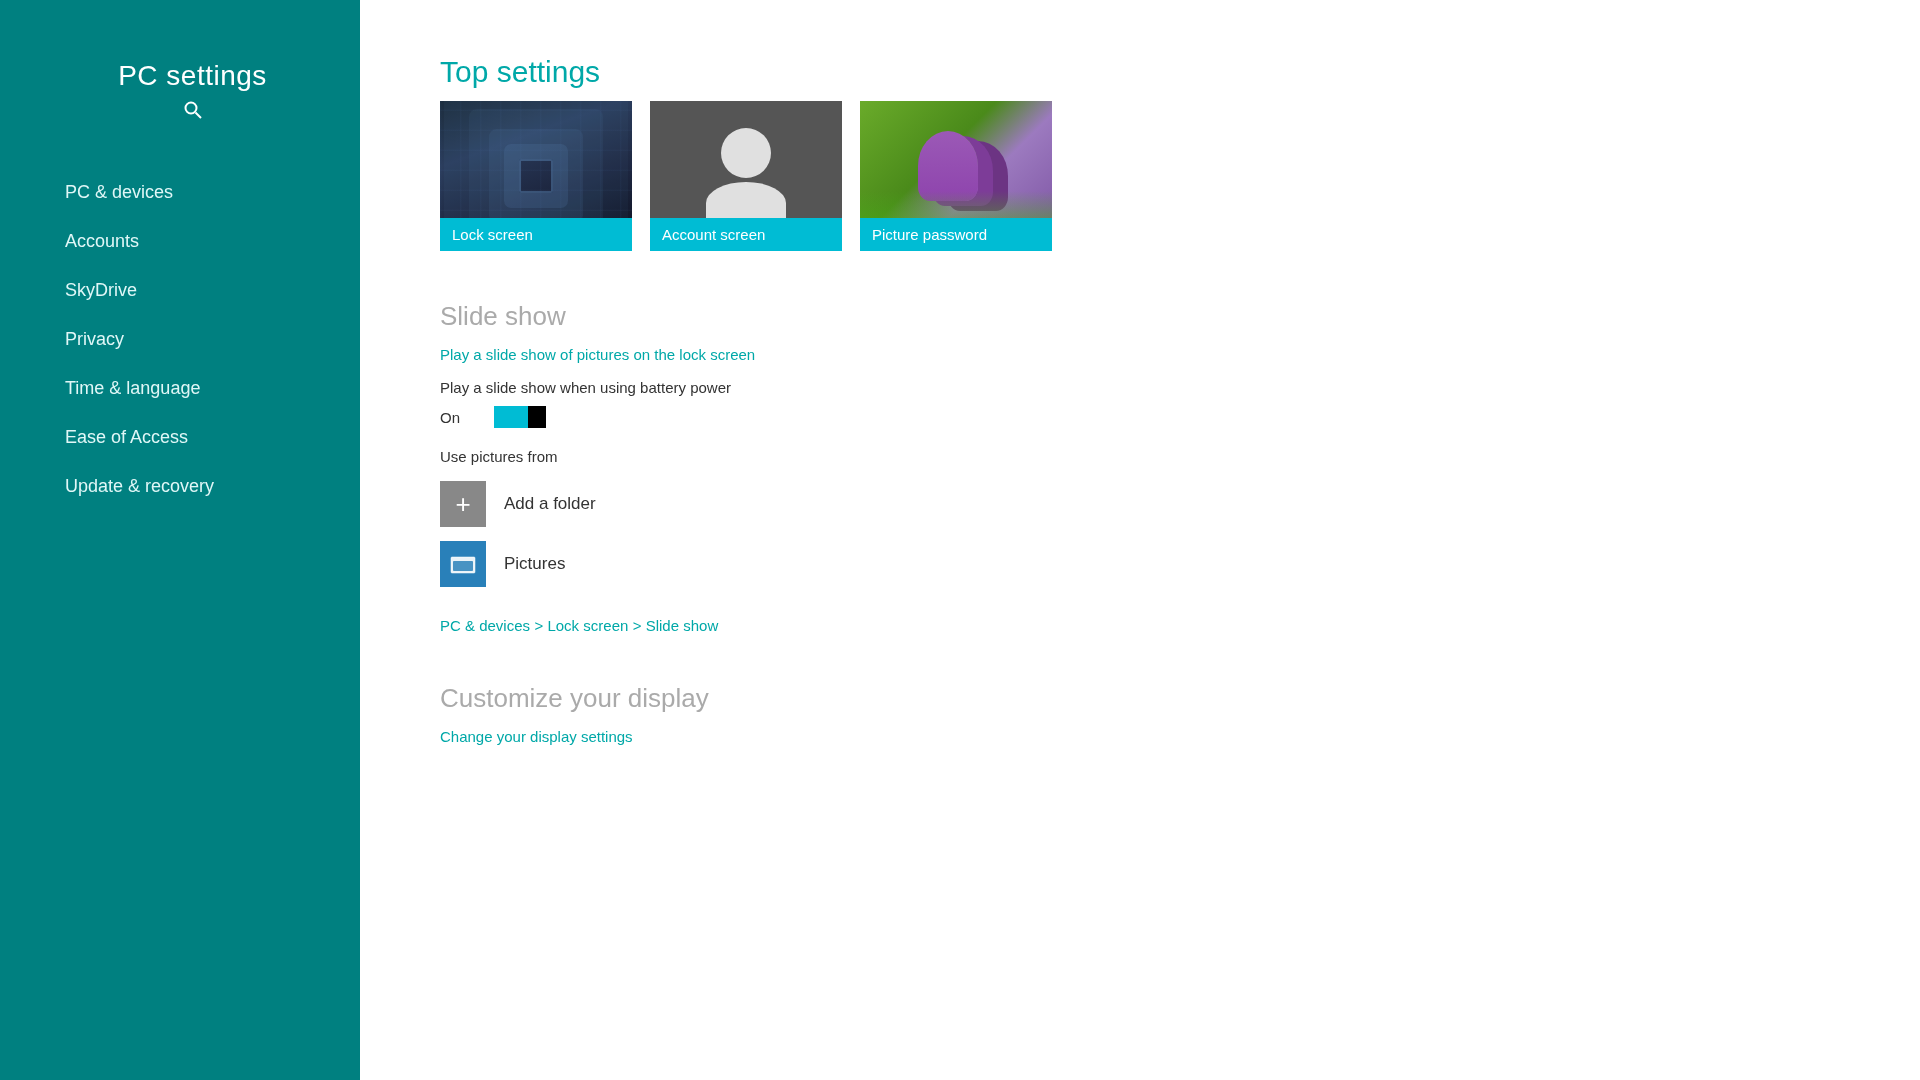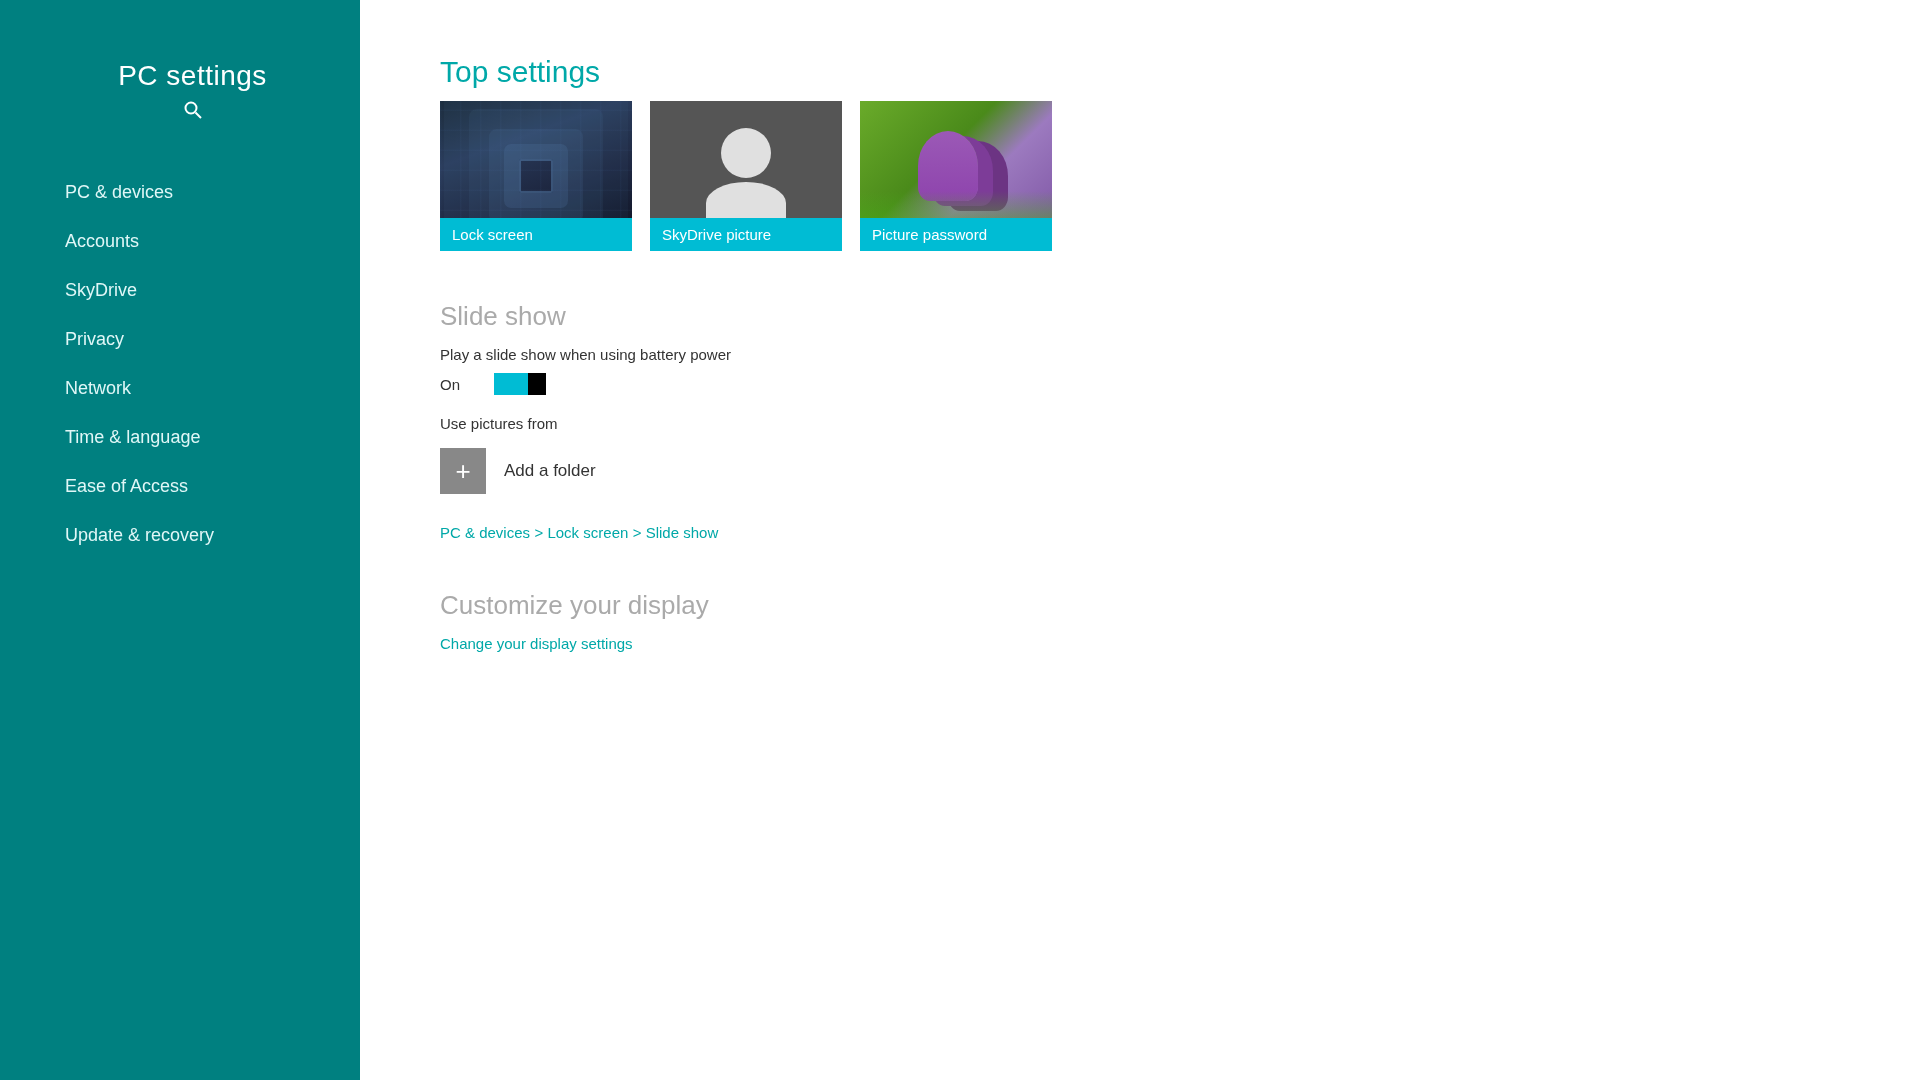--- a/index.html
+++ b/index.html
@@ -306,21 +306,20 @@
         <circle cx="8" cy="8" r="5.5" stroke="white" stroke-width="2" fill="none"></circle>
         <line x1="12.5" y1="12.5" x2="18" y2="18" stroke="white" stroke-width="2"></line>
       </svg>
     </button>
   </div>
   <ul id="nav-list">
     <li class="nav-item">PC &amp; devices</li>
     <li class="nav-item">Accounts</li>
     <li class="nav-item">SkyDrive</li>
     <li class="nav-item">Privacy</li>
-    <li class="nav-item">Network</li>
     <li class="nav-item">Time &amp; language</li>
     <li class="nav-item">Ease of Access</li>
     <li class="nav-item">Update &amp; recovery</li>
   </ul>
 </nav>
 
 <main id="main">
 
   <h1 id="top-settings-title">Top settings</h1>
 
@@ -331,52 +330,64 @@
       <div class="card-label">Lock screen</div>
     </div>
 
     <div class="settings-card">
       <div class="card-img-account">
         <div class="avatar-shape">
           <div class="avatar-head"></div>
           <div class="avatar-body"></div>
         </div>
       </div>
-      <div class="card-label">SkyDrive picture</div>
+      <div class="card-label">Account screen</div>
     </div>
 
     <div class="settings-card">
       <div class="card-img-picture"></div>
       <div class="card-label">Picture password</div>
     </div>
 
   </div>
 
   <section id="slideshow-section">
     <h2 class="section-title">Slide show</h2>
+    <a class="section-link">Play a slide show of pictures on the lock screen</a>
 
     <p class="use-pictures-label" style="margin-bottom:10px; font-size:15px; color:#333;">Play a slide show when using battery power</p>
 
     <div class="toggle-row">
       <span class="toggle-label">On</span>
       <div class="toggle-track on">
         <div class="toggle-thumb"></div>
       </div>
     </div>
 
     <p class="use-pictures-label">Use pictures from</p>
 
     <div class="folder-item">
       <div class="folder-icon folder-icon-add">
         <span style="font-size:26px; font-weight:200; color:#fff;">+</span>
       </div>
       <span class="folder-item-label">Add a folder</span>
     </div>
 
 
+    <div class="folder-item">
+      <div class="folder-icon folder-icon-pictures">
+        <svg width="28" height="22" viewBox="0 0 28 22" fill="white">
+          <rect x="2" y="4" width="24" height="16" rx="1" fill="white" opacity="0.9"></rect>
+          <rect x="2" y="4" width="24" height="16" rx="1" fill="none" stroke="rgba(255,255,255,0.5)" stroke-width="1"></rect>
+          <rect x="4" y="8" width="20" height="10" rx="1" fill="#2980b9"></rect>
+          <rect x="4" y="8" width="20" height="10" rx="1" fill="white" opacity="0.15"></rect>
+        </svg>
+      </div>
+      <span class="folder-item-label">Pictures</span>
+    </div>
   </section>
 
   <div id="breadcrumb-area">
     <a class="breadcrumb-link">PC &amp; devices</a>
     <span style="color:#00a8a8; font-size:15px;"> &gt; </span>
     <a class="breadcrumb-link">Lock screen</a>
     <span style="color:#00a8a8; font-size:15px;"> &gt; </span>
     <a class="breadcrumb-link">Slide show</a>
   </div>
 

